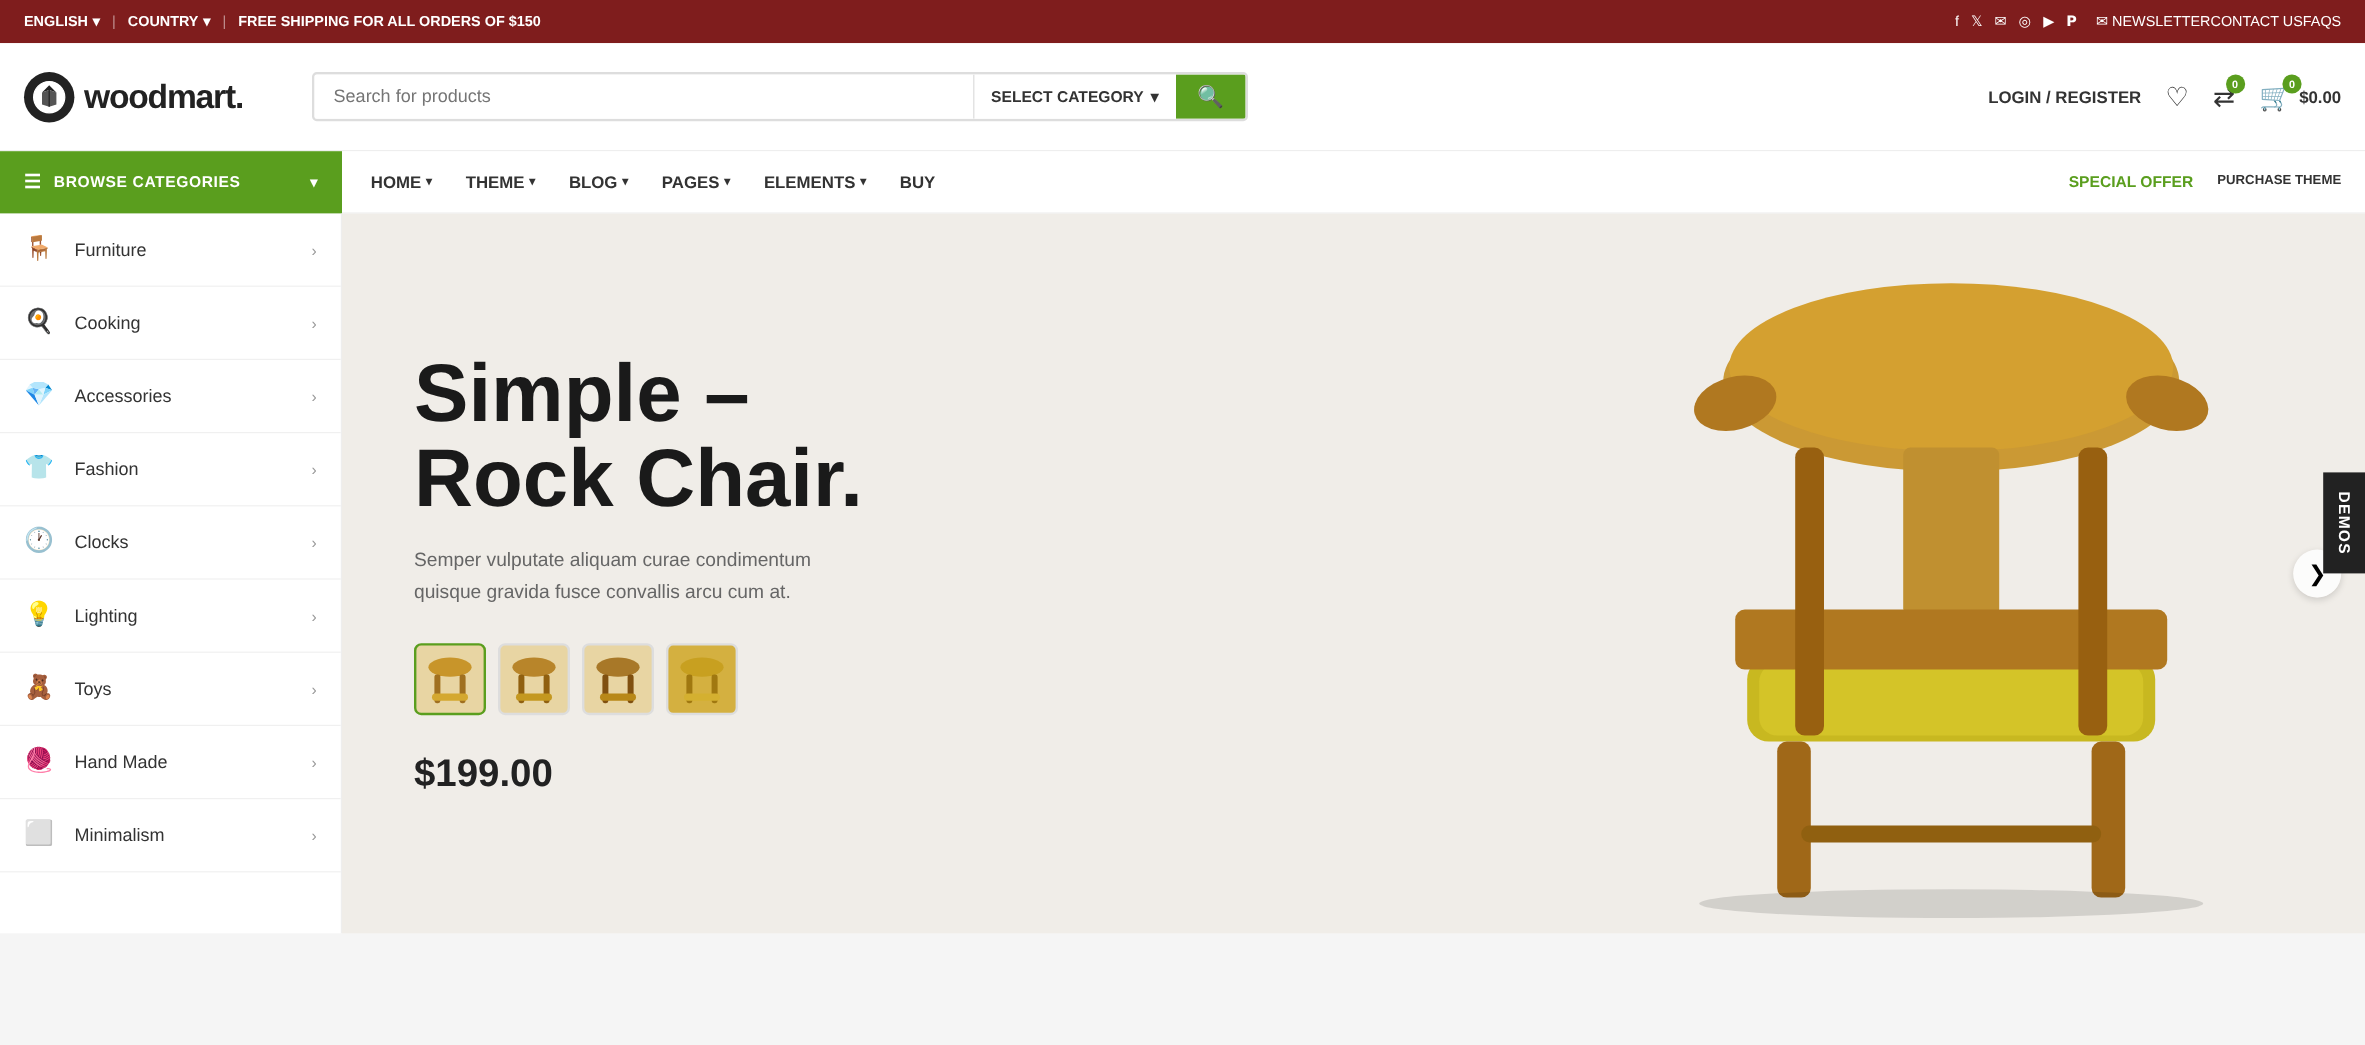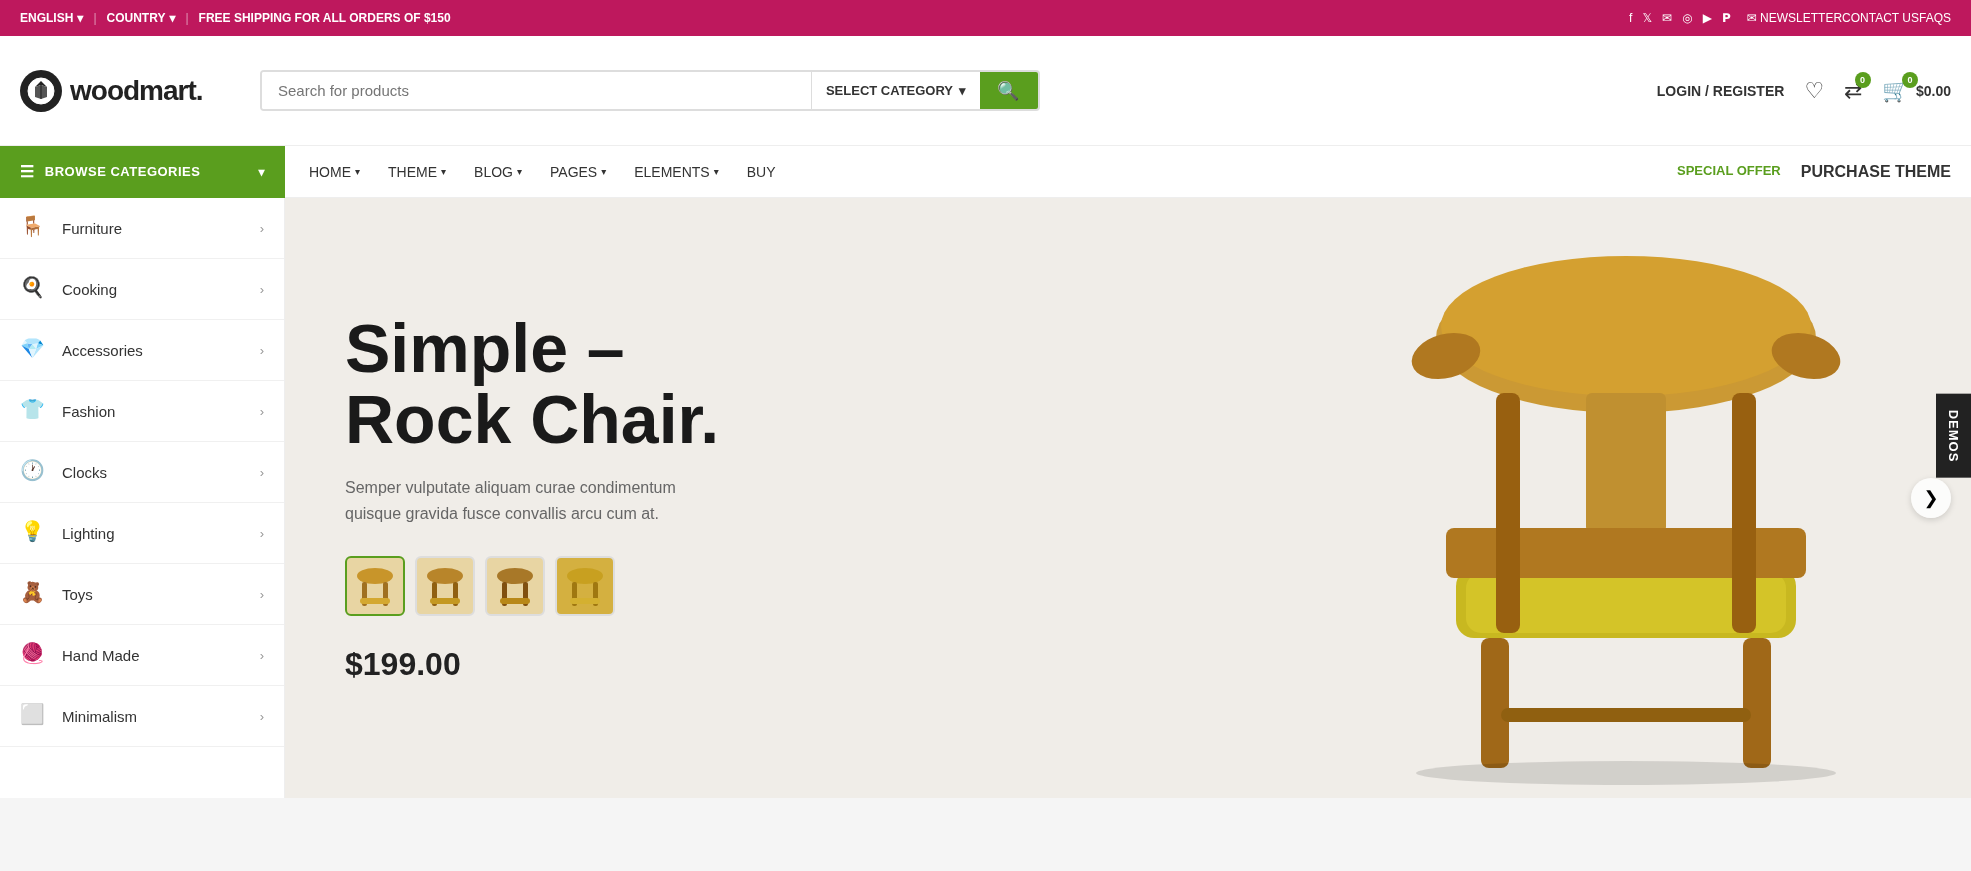--- a/index.html
+++ b/index.html
@@ -1,20 +1,20 @@
 <!DOCTYPE html>
 <html><head>
   <meta charset="utf-8">
   <style>
     * { margin: 0; padding: 0; box-sizing: border-box; }
     body { font-family: Arial, sans-serif; background: #f5f5f5; font-size: 14px; }
 
     
     .top-bar {
-      background: #be185d;
+      background: #7f1d1d;
       color: #fff;
       display: flex;
       align-items: center;
       justify-content: space-between;
       padding: 0 20px;
       height: 36px;
       font-size: 12px;
     }
     .top-bar-left { display: flex; align-items: center; gap: 4px; }
     .top-bar-left .divider { color: rgba(255,255,255,0.5); margin: 0 6px; }
@@ -29,21 +29,21 @@
     .top-bar a { color: #fff; text-decoration: none; font-size: 12px; }
 
     
     .header {
       background: #fff;
       display: flex;
       align-items: center;
       padding: 14px 20px;
       gap: 20px;
       border-bottom: 1px solid #eee;
-      height: 110px;
+      height: 90px;
     }
     .logo { display: flex; align-items: center; gap: 8px; text-decoration: none; color: #222; min-width: 220px; }
     .logo-icon {
       width: 42px; height: 42px; background: #222; border-radius: 50%;
       display: flex; align-items: center; justify-content: center; color: #fff; font-size: 18px;
     }
     .logo-text { font-size: 28px; font-weight: 900; letter-spacing: -1px; }
 
     .search-bar {
       flex: 1; display: flex; border: 2px solid #ddd; border-radius: 4px; overflow: hidden; max-width: 780px;
@@ -79,28 +79,28 @@
       background: #5a9e1e; color: #fff; border: none; cursor: pointer;
       display: flex; align-items: center; gap: 10px; padding: 0 20px;
       font-size: 13px; font-weight: 700; height: 52px; width: 285px;
       text-transform: uppercase; letter-spacing: 0.5px;
     }
     .browse-cat-btn .hamburger { font-size: 16px; }
     .browse-cat-btn .arrow { margin-left: auto; font-size: 12px; }
 
     .nav-links-main { display: flex; align-items: center; gap: 0; padding: 0 10px; }
     .nav-link {
-      color: #333; text-decoration: none; padding: 0 14px; font-size: 14px; font-weight: 400;
+      color: #333; text-decoration: none; padding: 0 14px; font-size: 14px; font-weight: 700;
       display: flex; align-items: center; gap: 4px; height: 52px; line-height: 52px;
     }
     .nav-link .caret { font-size: 10px; }
 
     .nav-right { margin-left: auto; display: flex; gap: 20px; padding-right: 20px; }
     .special-offer { color: #5a9e1e; font-weight: 700; font-size: 13px; text-decoration: none; margin-left: 20px; }
-    .purchase-theme { color: #333; font-weight: 700; font-size: 16px; text-decoration: none; }
+    .purchase-theme { color: #333; font-weight: 700; font-size: 11px; text-decoration: none; }
 
     
     .main-container { display: flex; min-height: 600px; }
 
     
     .sidebar {
       width: 285px; min-width: 285px; background: #fff; border-right: 1px solid #eee;
     }
     .sidebar-item {
       display: flex; align-items: center; padding: 16px 20px;

